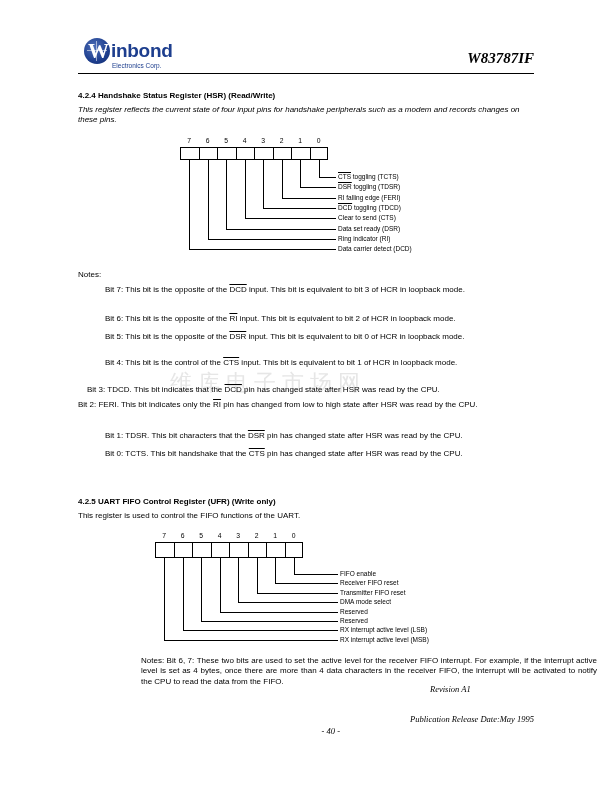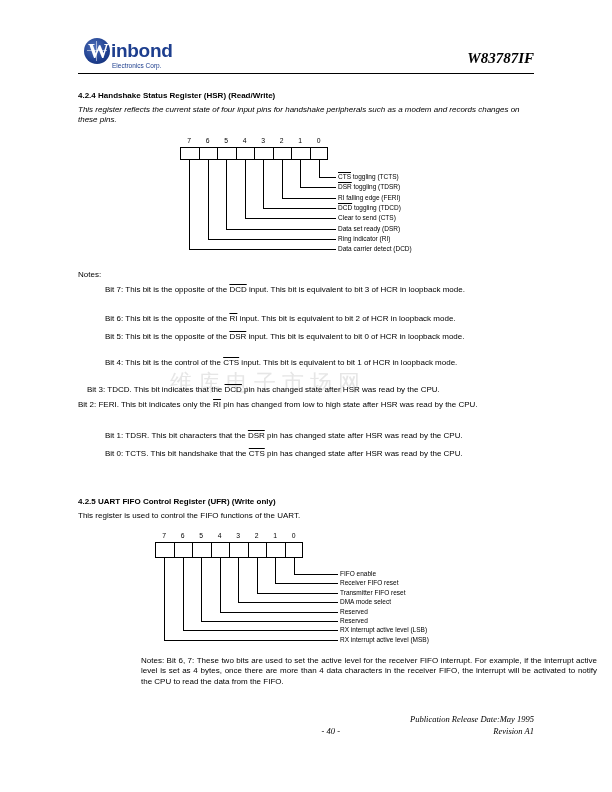--- a/index.html
+++ b/index.html
@@ -150,13 +150,13 @@
     <div class="lbl" style="left:340px;top:626.4px;">RX interrupt active level (LSB)</div>
     <div class="ln" style="left:164.25px;top:558px;width:1px;height:81.79999999999995px;"></div>
     <div class="ln" style="left:164.25px;top:639.8px;width:173.75px;height:1px;"></div>
     <div class="lbl" style="left:340px;top:635.8px;">RX interrupt active level (MSB)</div>
   </div>
 
 <div class="abs p just" style="left:78px;top:656px;width:456px;margin-left:36px;">Notes: Bit 6, 7: These two bits are used to set the active level for the receiver FIFO interrupt. For example, if the interrupt active level is set as 4 bytes, once there are more than 4 data characters in the receiver FIFO, the interrupt will be activated to notify the CPU to read the data from the FIFO.</div>
 
 <div class="abs footer-r" style="left:380px;top:714px;width:154px;text-align:right;">Publication Release Date:May 1995</div>
 <div class="abs footer-r" style="left:280px;top:726px;width:60px;text-align:right;">- 40 -</div>
-<div class="abs footer-r" style="left:430px;top:726px;width:104px;text-align:right;">Revision A1</div>
+<div class="abs footer-r" style="left:430px;top:684px;width:104px;">Revision A1</div>
 
 </body></html>

